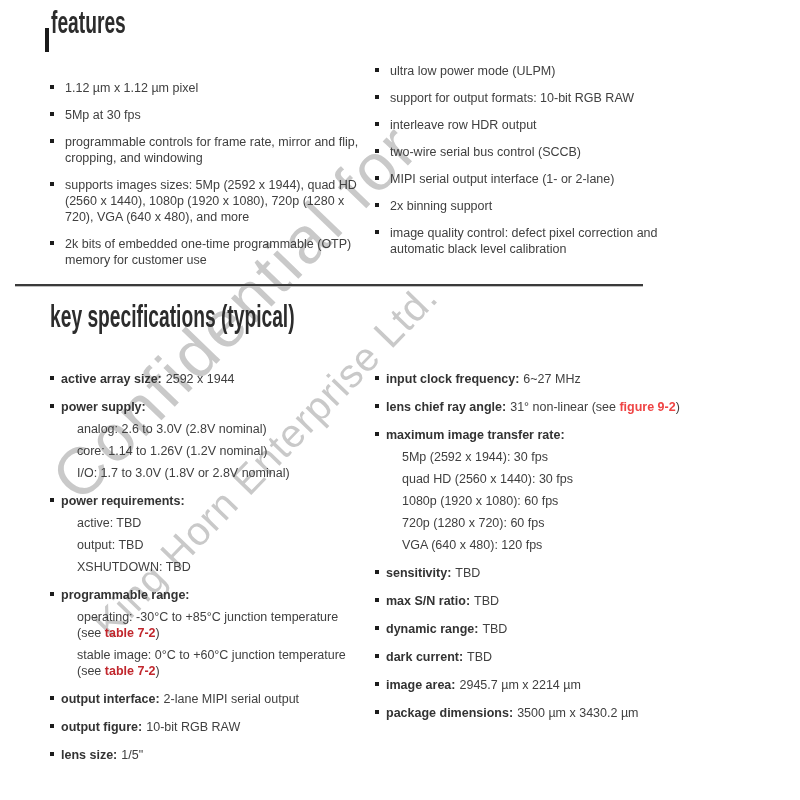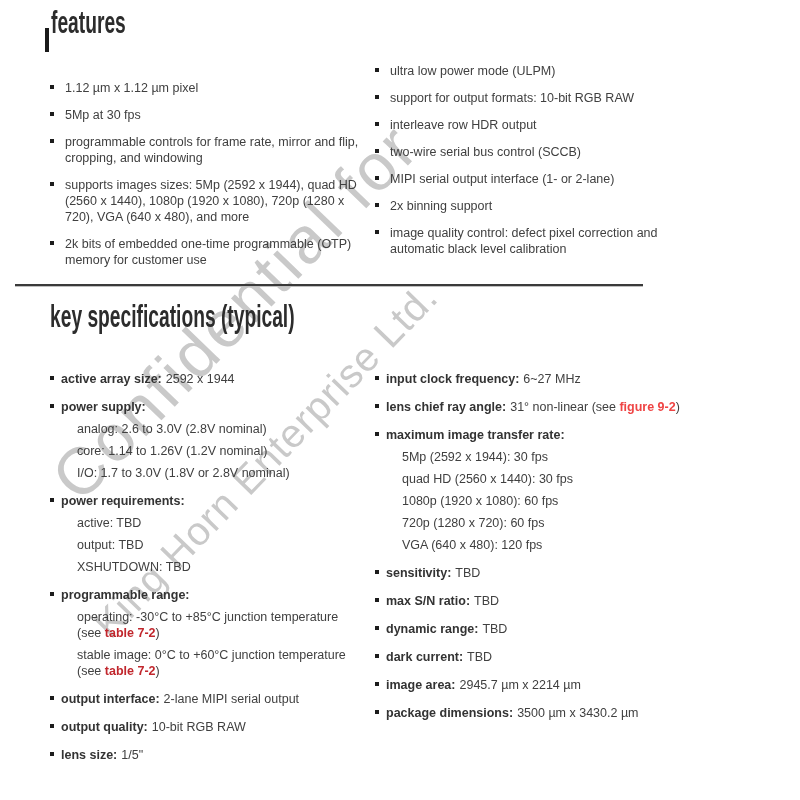--- a/index.html
+++ b/index.html
@@ -149,21 +149,21 @@
     </li>
     <li class="s-item">
       <div class="spec-line">
         <span class="bullet"></span>
         <div class="spec-content"><span class="label">output interface:</span><span class="value">2-lane MIPI serial output</span></div>
       </div>
     </li>
     <li class="s-item">
       <div class="spec-line">
         <span class="bullet"></span>
-        <div class="spec-content"><span class="label">output quality:</span><span class="value">10-bit RGB RAW</span></div>
+        <div class="spec-content"><span class="label">output figure:</span><span class="value">10-bit RGB RAW</span></div>
       </div>
     </li>
     <li class="s-item">
       <div class="spec-line">
         <span class="bullet"></span>
         <div class="spec-content"><span class="label">lens size:</span><span class="value">1/5"</span></div>
       </div>
     </li>
   </ul>
 <ul class="col" id="specs-right">

